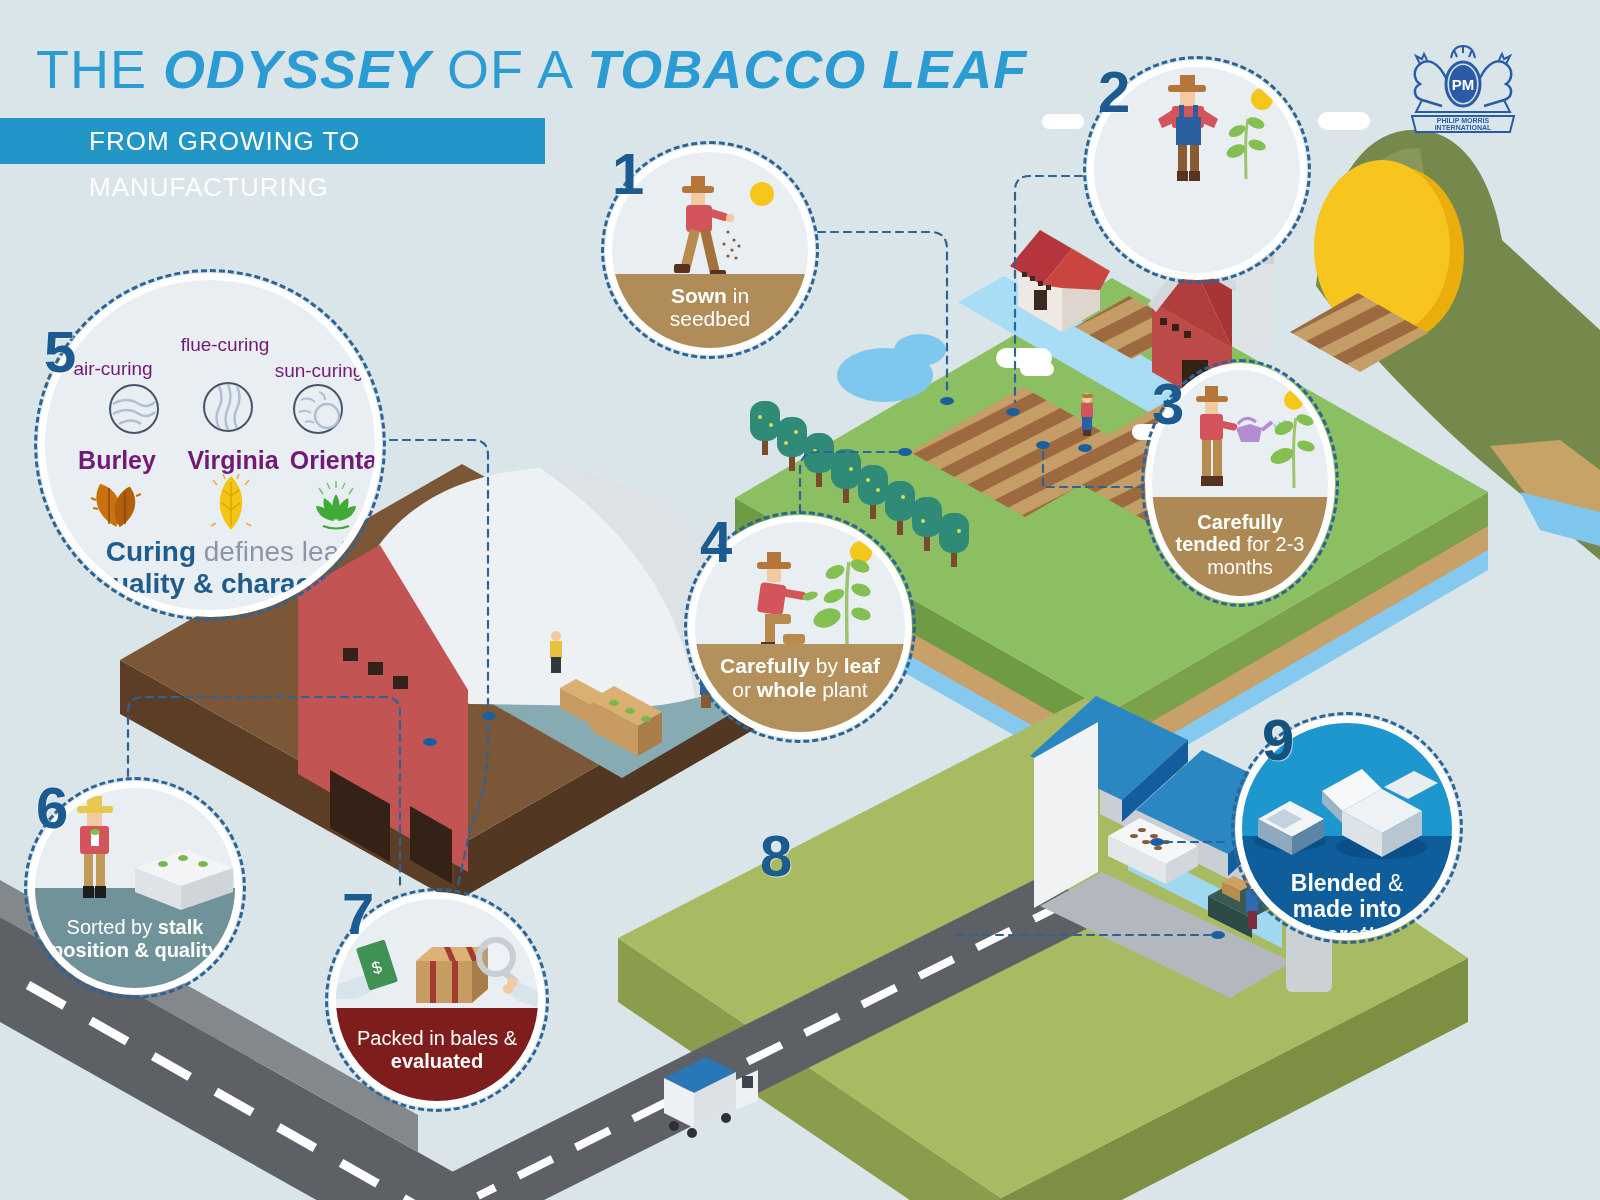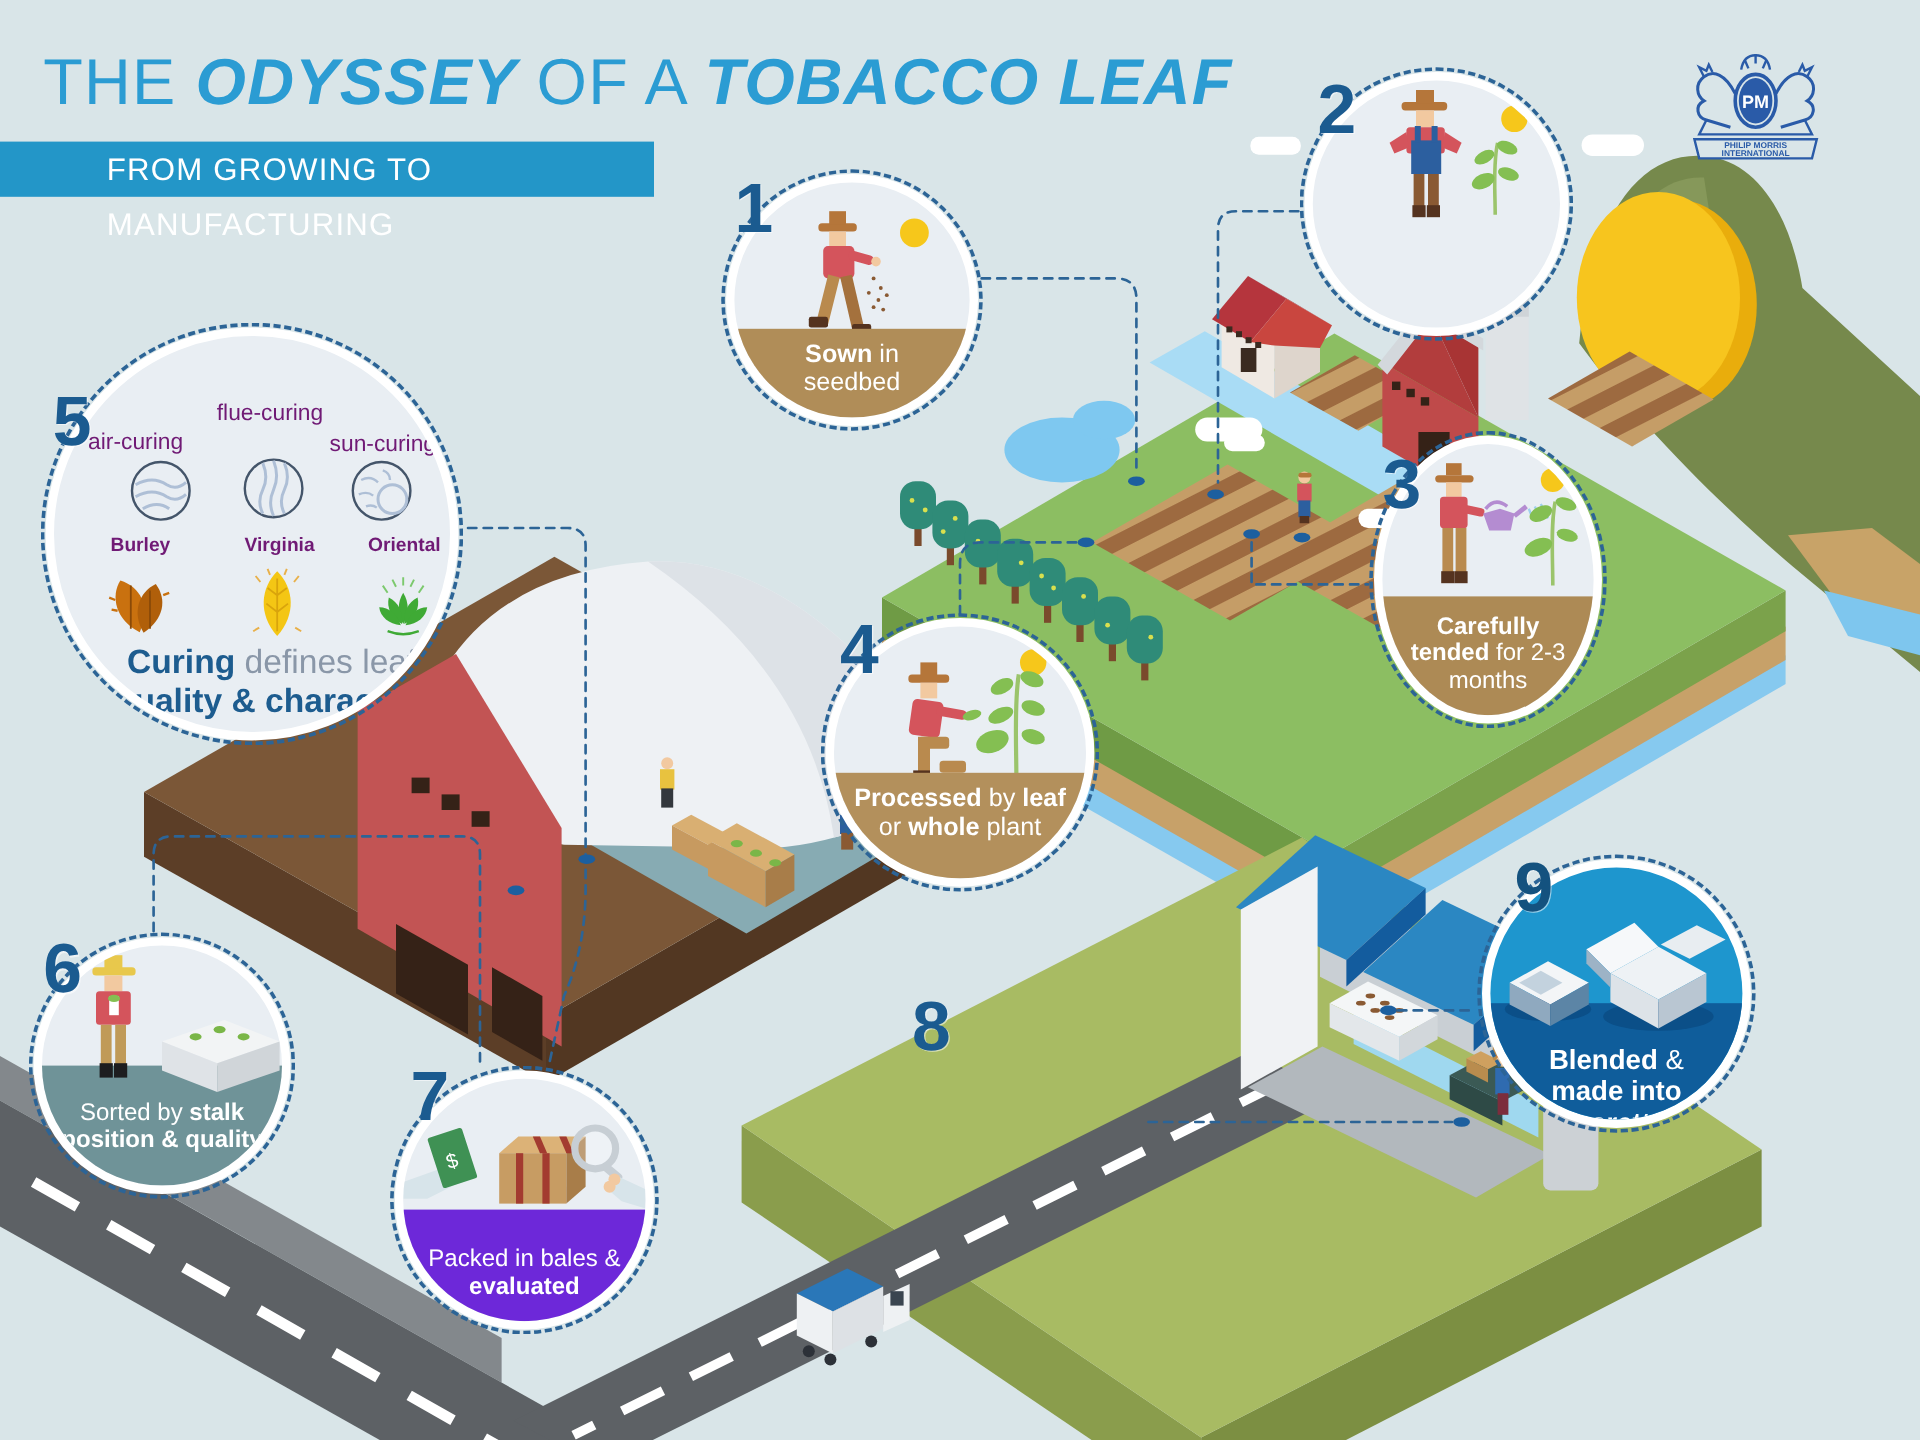--- a/index.html
+++ b/index.html
@@ -16,21 +16,21 @@
           outline:3px dashed #2c6496;outline-offset:1px;overflow:hidden;box-sizing:border-box;z-index:10;}
   .illus{position:absolute;left:0;top:0;right:0;bottom:0;z-index:1;}
   .illus svg{position:absolute;left:0;top:0;}
   .cap{position:absolute;left:0;right:0;bottom:0;z-index:2;text-align:center;color:#fff;
        font-size:21px;line-height:1.13;padding:10px 16px 0;box-sizing:border-box;}
   .cap .b{font-weight:bold;}
   .num{position:absolute;z-index:12;font-weight:bold;font-size:58px;color:#1b5b90;
        text-shadow:1px 1px 0 rgba(255,255,255,.55);}
   
   .c5lab{position:absolute;z-index:3;color:#701a75;font-size:19px;text-align:center;}
-  .c5lab.bold{font-weight:bold;font-size:16px;}
+  .c5lab.bold{font-weight:bold;font-size:25px;}
   .c5icon{position:absolute;z-index:3;}
   .c5cap{position:absolute;z-index:3;text-align:right;font-size:28px;line-height:1.15;color:#8a97a8;}
   .c5cap .blue{color:#1d5c8f;font-weight:bold;}
   
   .c9{background:#1e96ce;}
   .c9 .cap{background:#0f5d9b;height:46%;padding-top:34px;font-size:23px;}
   .c9 .packs{z-index:3;}
   
   .logo{position:absolute;left:1398px;top:36px;width:130px;height:118px;z-index:5;}
 </style>
@@ -410,21 +410,21 @@
       <rect x="72" y="47" width="14" height="13" fill="#f2c9a0"></rect>
       <rect x="66" y="60" width="26" height="30" rx="4" fill="#d4545c" transform="rotate(8 66 60)"></rect>
       <rect x="86" y="66" width="26" height="8" rx="4" fill="#d4545c" transform="rotate(10 86 66)"></rect>
       <ellipse cx="115" cy="74" rx="8" ry="4" fill="#84bf52" transform="rotate(-16 115 74)"></ellipse>
       <rect x="70" y="92" width="26" height="10" rx="3" fill="#b98a4e"></rect>
       <rect x="70" y="92" width="10" height="32" fill="#b98a4e"></rect>
       <rect x="88" y="112" width="22" height="10" rx="3" fill="#b98a4e"></rect>
       <rect x="66" y="120" width="14" height="9" fill="#55331f"></rect>
     </svg>
   </div>
-  <div class="cap" style="height:42%;background:#b3905c;font-size:21px"><span class="b">Processed</span><span> by </span><span class="b">leaf</span><span> or </span><span class="b">whole</span><span> plant</span></div>
+  <div class="cap" style="height:42%;background:#b3905c;font-size:21px"><span class="b">Carefully</span><span> by </span><span class="b">leaf</span><span> or </span><span class="b">whole</span><span> plant</span></div>
 </div>
 <div class="num" style="left:700px;top:508px">4</div>
 
 <div class="circle" style="left:38px;top:273px;width:344px;height:344px">
   <div class="c5lab" style="left:18px;top:78px;width:100px">air-curing</div>
   <div class="c5lab" style="left:126px;top:54px;width:108px">flue-curing</div>
   <div class="c5lab" style="left:222px;top:80px;width:104px">sun-curing</div>
 
   <div class="c5icon" style="left:62px;top:102px">
     <svg width="54" height="54" viewBox="0 0 54 54">
@@ -528,21 +528,21 @@
       <polygon points="146,98 198,80 198,104 146,122" fill="#d0d5d9"></polygon>
       <ellipse cx="128" cy="76" rx="5" ry="3" fill="#7ab648"></ellipse>
           <ellipse cx="148" cy="70" rx="5" ry="3" fill="#7ab648"></ellipse>
           <ellipse cx="168" cy="76" rx="5" ry="3" fill="#7ab648"></ellipse>
     </svg>
   </div>
 </div>
 <div class="num" style="left:36px;top:774px">6</div>
 
 <div class="circle" style="left:329px;top:892px;width:216px;height:216px">
-  <div class="cap" style="height:46%;background:#6d28d9;padding-top:30px;font-size:20px"><span>Packed in bales &amp; </span><span class="b">evaluated</span></div>
+  <div class="cap" style="height:46%;background:#7f1d1d;padding-top:19px;font-size:20px"><span>Packed in bales &amp; </span><span class="b">evaluated</span></div>
   <div class="illus" style="z-index:3">
     <svg width="202" height="140" viewBox="0 0 202 140">
       <polygon points="0,86 34,74 52,84 20,100 0,100" fill="#d7e4ea"></polygon>
       <circle cx="44" cy="78" r="9" fill="#f2c9a0"></circle>
       <rect x="26" y="44" width="30" height="44" rx="2" fill="#3f9154" transform="rotate(-18 41 66)"></rect>
       <text x="40" y="74" text-anchor="middle" font-size="17" fill="#ffffff" transform="rotate(-18 41 66)">$</text>
       <polygon points="80,62 96,48 152,48 136,62" fill="#dcb277"></polygon>
       <rect x="80" y="62" width="56" height="42" fill="#c79c63"></rect>
       <polygon points="136,62 152,48 152,90 136,104" fill="#a87d49"></polygon>
       <rect x="94" y="62" width="6" height="42" fill="#a33b30"></rect>

